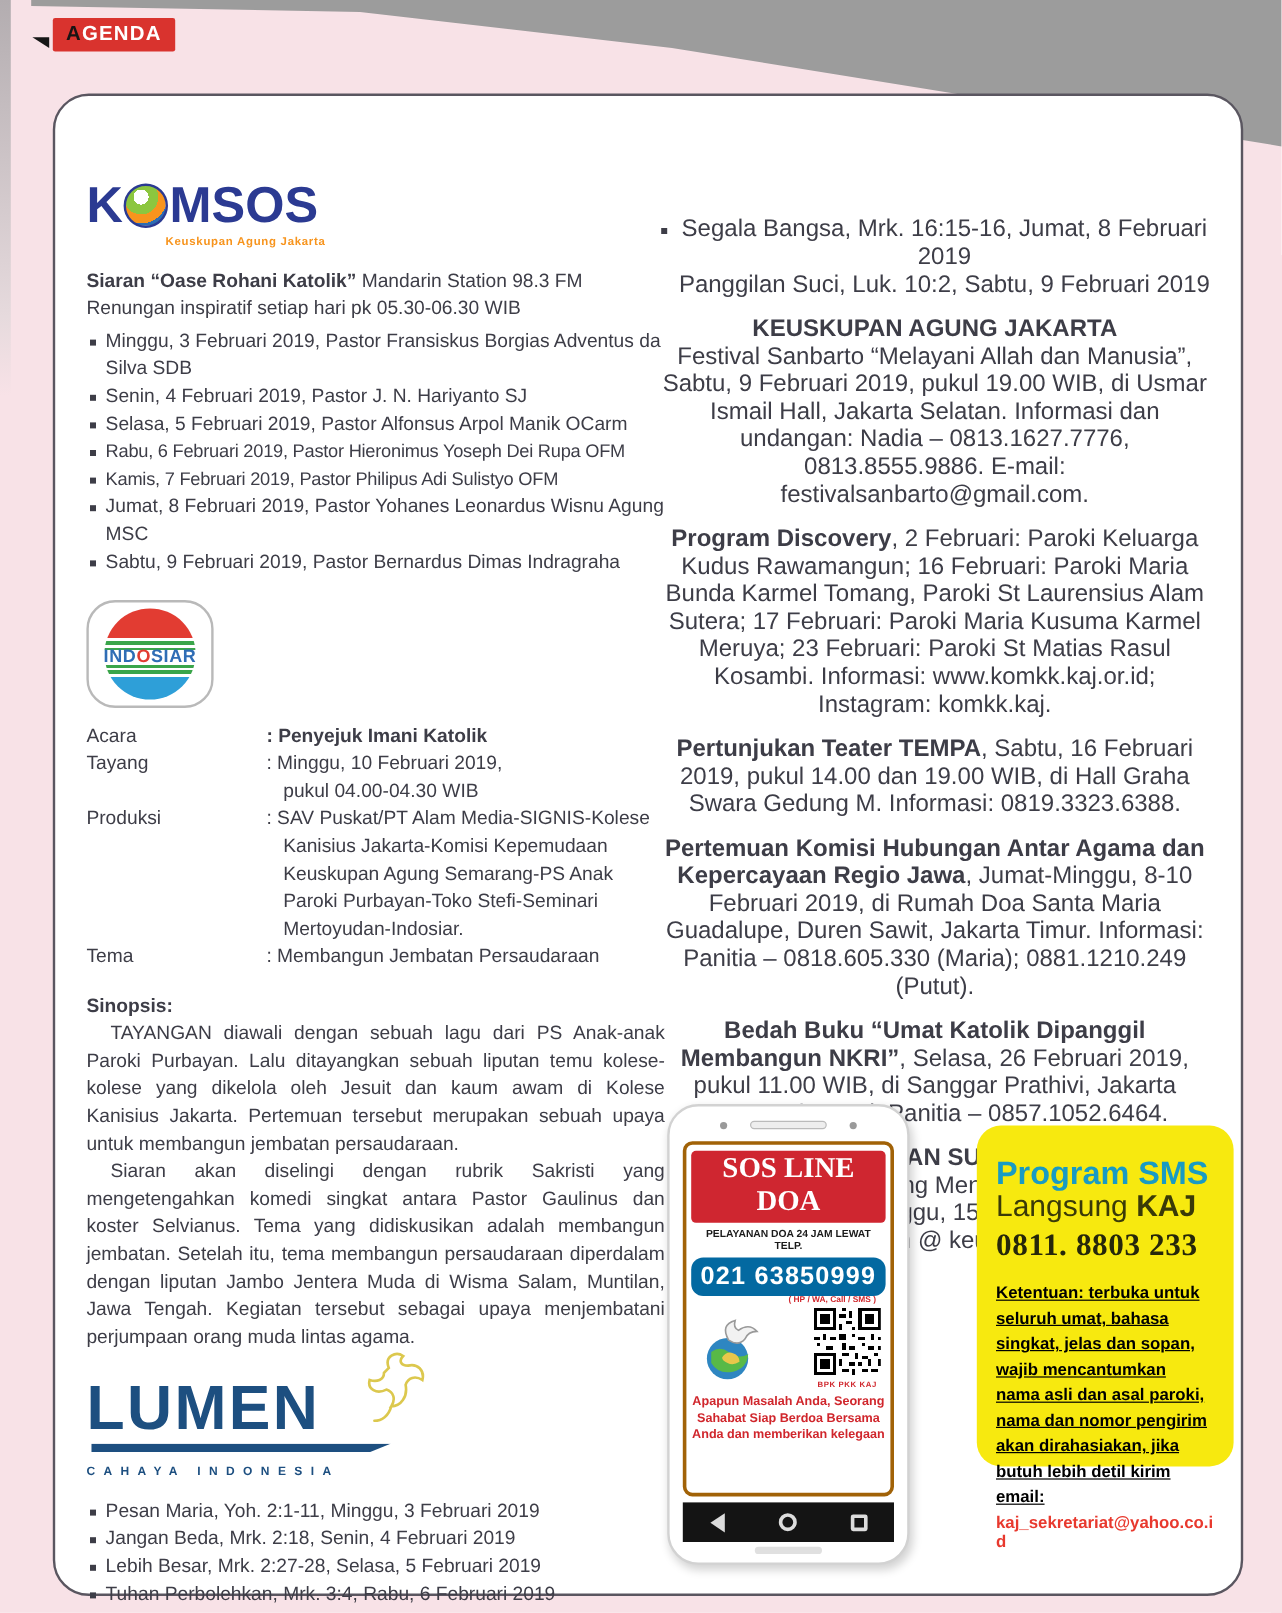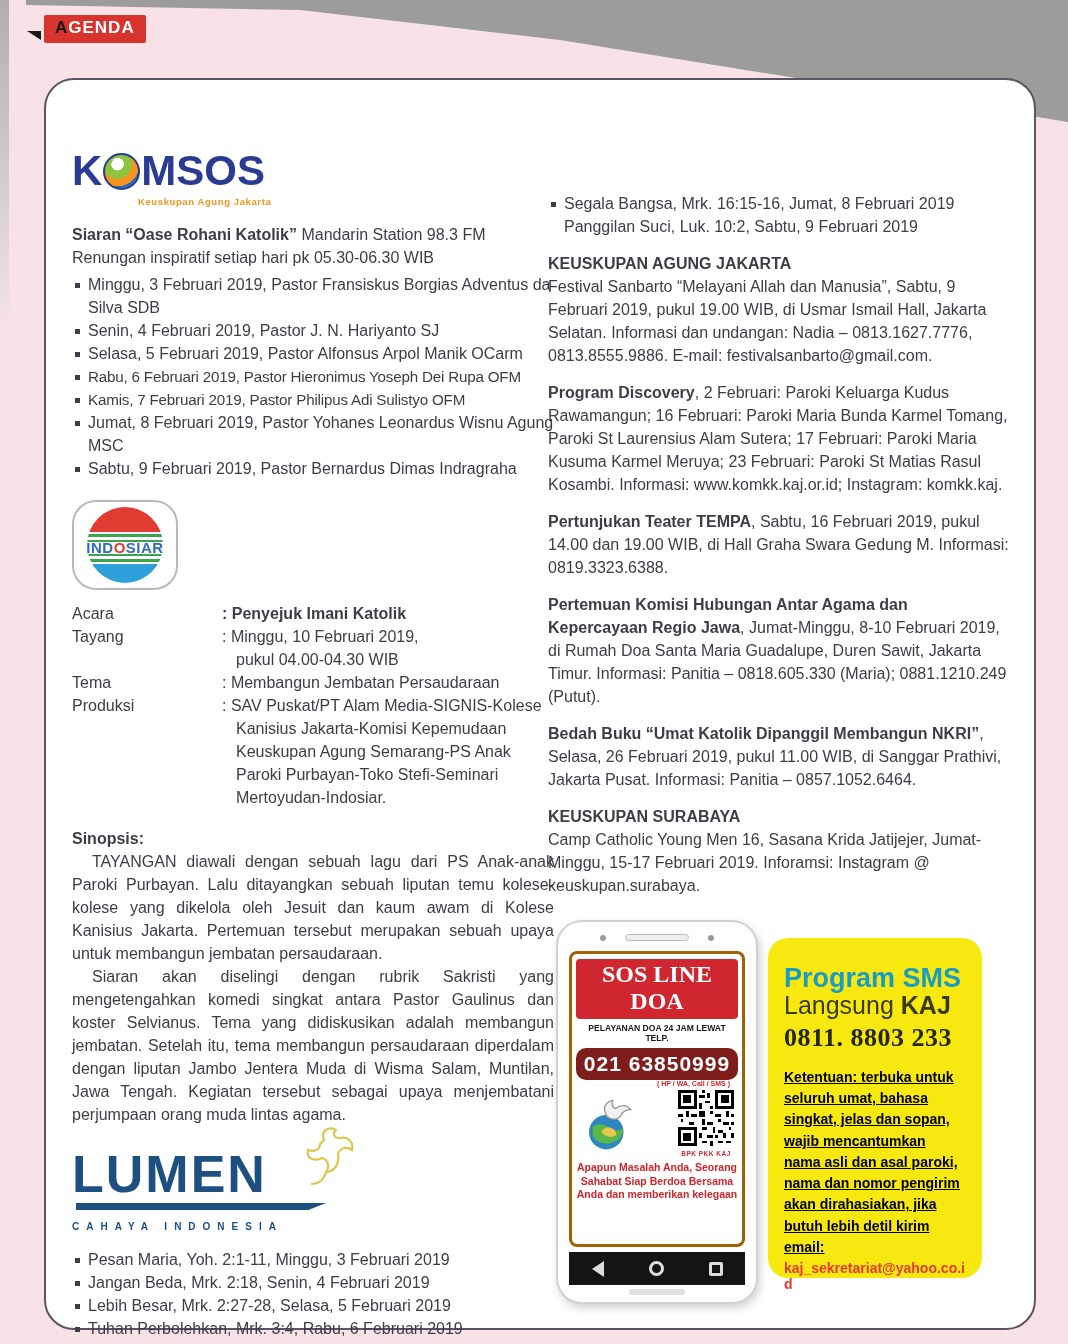--- a/index.html
+++ b/index.html
@@ -17,21 +17,21 @@
   .badge{position:absolute;left:44px;top:15px;display:block;
     background:#d9332e;color:#fff;font-weight:bold;font-size:17px;
     letter-spacing:1px;padding:3px 11px 5px;border-radius:2px;}
   .badge::first-letter{color:#181414;}
   .badge-fold{position:absolute;left:27px;top:31px;width:0;height:0;
     border-top:9px solid #161616;border-left:14px solid transparent;}
   
   .card{position:absolute;left:44px;top:78px;width:992px;height:1252px;
     background:#fff;border:2px solid #5a5660;border-radius:30px;box-sizing:border-box;}
   .col-left{position:absolute;left:26px;top:70px;width:482px;font-size:16px;line-height:23px;}
-  .col-right{position:absolute;left:502px;top:112px;width:462px;font-size:16px;line-height:23px;}
+  .col-right{position:absolute;left:502px;top:100px;width:462px;font-size:20px;line-height:23px;text-align:center;}
   p{margin:0;}
   .blk{margin-bottom:14px;}
   strong{font-weight:bold;}
   ul{list-style:none;margin:0;padding:0;}
   li{position:relative;padding-left:16px;}
   li::before{content:"";position:absolute;left:3px;top:10px;width:5px;height:5px;background:#3d3d47;}
   
   .kom{margin-bottom:10px;}
   .kom-word{display:flex;align-items:center;font-weight:800;font-size:42px;color:#2b3a92;line-height:1;}
   .kom-globe{display:inline-block;width:37px;height:37px;border-radius:50%;margin:0 1px;
@@ -68,40 +68,40 @@
   .phone{position:absolute;left:510px;top:840px;width:202px;height:384px;background:#fff;
     border:2px solid #d2d2d2;border-radius:26px;box-shadow:2px 4px 8px rgba(0,0,0,.18);box-sizing:border-box;}
   .ph-dot{width:6px;height:6px;background:#9a9a9a;border-radius:50%;position:absolute;top:13px;}
   .ph-speaker{position:absolute;top:12px;left:50%;transform:translateX(-50%);width:64px;height:7px;
     border:1px solid #bbb;border-radius:4px;background:#eee;box-sizing:border-box;}
   .screen{position:absolute;left:11px;right:11px;top:29px;height:296px;border:3px solid #a16207;
     border-radius:8px;padding:5px 4px;box-sizing:border-box;overflow:hidden;}
   .sos-banner{background:#cf2630;color:#fff;font-family:"Liberation Serif",serif;font-weight:bold;
     font-size:24px;text-align:center;border-radius:4px;padding:2px 0 4px;}
   .sos-sub{font-size:8.6px;font-weight:bold;text-align:center;color:#1a1a1a;margin-top:4px;}
-  .sos-pill{background:#7f1d1d;color:#fff;font-weight:bold;font-size:21px;text-align:center;
+  .sos-pill{background:#0369a1;color:#fff;font-weight:bold;font-size:21px;text-align:center;
     border-radius:10px;padding:4px 0;margin-top:5px;letter-spacing:1px;}
   .sos-num{color:#d0262c;font-weight:bold;font-size:22px;text-align:center;margin-top:4px;letter-spacing:1px;}
   .sos-note{color:#d0262c;font-size:7px;font-weight:bold;text-align:right;padding-right:8px;}
   .sos-row{display:flex;justify-content:space-between;align-items:center;margin-top:3px;padding:0 4px;}
   .qr-wrap{text-align:center;}
   .qr{width:56px;height:56px;}
   .qr-cap{font-size:6.5px;color:#d0262c;font-weight:bold;letter-spacing:.5px;}
   .sos-tag{color:#d0262c;font-weight:bold;font-size:10.5px;text-align:center;line-height:1.3;
     margin-top:4px;white-space:pre-line;}
   .navbar{position:absolute;left:11px;right:11px;top:330px;height:33px;background:#141414;
     display:flex;align-items:center;justify-content:space-around;}
   .nav-back{width:0;height:0;border-top:8px solid transparent;border-bottom:8px solid transparent;
     border-right:12px solid #dcdcdc;}
   .nav-home{width:15px;height:15px;border:3px solid #dcdcdc;border-radius:50%;box-sizing:border-box;}
   .nav-rec{width:14px;height:14px;border:3px solid #dcdcdc;border-radius:2px;box-sizing:border-box;}
   .ph-slot{position:absolute;bottom:7px;left:50%;transform:translateX(-50%);width:56px;height:6px;
     background:#e0e0e0;border-radius:3px;}
   
-  .sms{position:absolute;left:722px;top:858px;width:214px;height:340px;background:#f7e90f;
+  .sms{position:absolute;left:768px;top:858px;width:214px;height:284px;background:#f7e90f;
     border-radius:20px;padding:26px 16px;box-sizing:border-box;}
   .sms-title{color:#199bc3;font-weight:800;font-size:27px;line-height:1.05;}
   .sms-sub{color:#3a3a08;font-size:25px;line-height:1.1;}
   .sms-sub .b{font-weight:800;}
   .sms-num{color:#26270a;font-weight:800;font-size:26px;margin-top:3px;letter-spacing:.5px;font-family:Liberation Serif, serif;}
   .sms-body{color:#000000;font-size:14px;font-weight:600;line-height:1.52;margin-top:14px;text-decoration:underline;}
   .sms-email{color:#e8392e;font-weight:800;font-size:14px;margin-top:2px;word-break:break-all;}
 </style>
 </head>
 <body>
@@ -149,26 +149,26 @@
       <div class="tv-row b">
         <div class="tv-label">Acara</div>
         <div class="tv-val">: Penyejuk Imani Katolik</div>
       </div>
       <div class="tv-row">
         <div class="tv-label">Tayang</div>
         <div class="tv-val">: Minggu, 10 Februari 2019,
 pukul 04.00-04.30 WIB</div>
       </div>
       <div class="tv-row">
+        <div class="tv-label">Produksi</div>
+        <div class="tv-val">: SAV Puskat/PT Alam Media-SIGNIS-Kolese Kanisius Jakarta-Komisi Kepemudaan Keuskupan Agung Semarang-PS Anak Paroki Purbayan-Toko Stefi-Seminari Mertoyudan-Indosiar.</div>
+      </div>
+      <div class="tv-row">
         <div class="tv-label">Tema</div>
         <div class="tv-val">: Membangun Jembatan Persaudaraan</div>
-      </div>
-      <div class="tv-row">
-        <div class="tv-label">Produksi</div>
-        <div class="tv-val">: SAV Puskat/PT Alam Media-SIGNIS-Kolese Kanisius Jakarta-Komisi Kepemudaan Keuskupan Agung Semarang-PS Anak Paroki Purbayan-Toko Stefi-Seminari Mertoyudan-Indosiar.</div>
       </div>
     </div>
 
     <div class="sin">
       <p><strong>Sinopsis:</strong></p>
       <p class="body">TAYANGAN diawali dengan sebuah lagu dari PS Anak-anak Paroki Purbayan. Lalu ditayangkan sebuah liputan temu kolese-kolese yang dikelola oleh Jesuit dan kaum awam di Kolese Kanisius Jakarta. Pertemuan tersebut merupakan sebuah upaya untuk membangun jembatan persaudaraan.</p>
       <p class="body">Siaran akan diselingi dengan rubrik Sakristi yang mengetengahkan komedi singkat antara Pastor Gaulinus dan koster Selvianus. Tema yang didiskusikan adalah membangun jembatan. Setelah itu, tema membangun persaudaraan diperdalam dengan liputan Jambo Jentera Muda di Wisma Salam, Muntilan, Jawa Tengah. Kegiatan tersebut sebagai upaya menjembatani perjumpaan orang muda lintas agama.</p>
     </div>
 
     <div class="lum">

